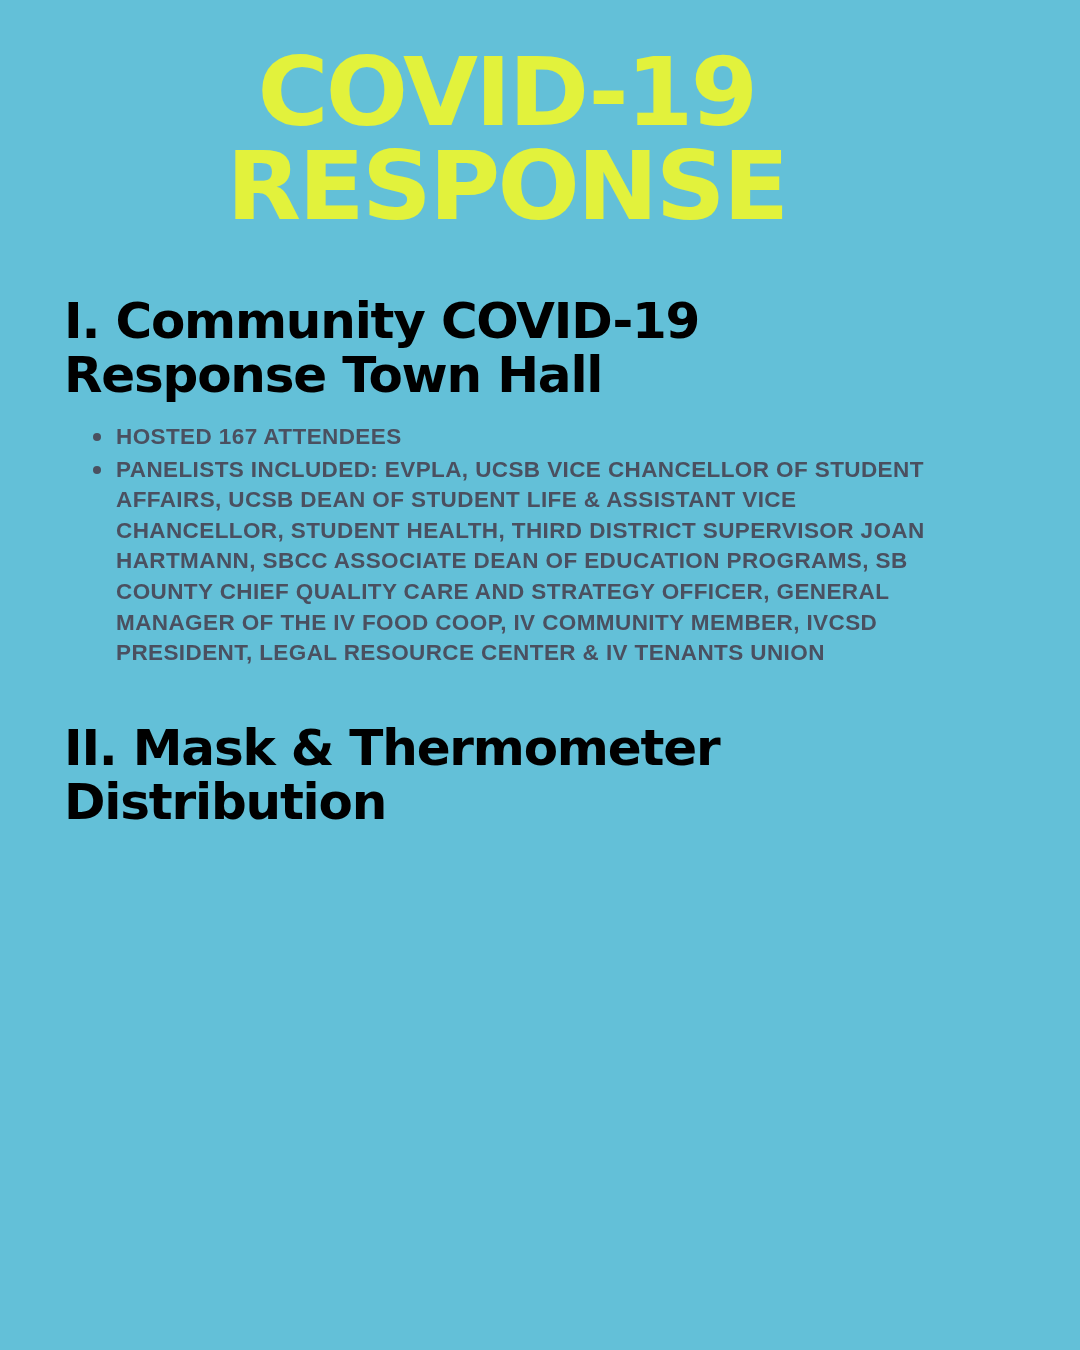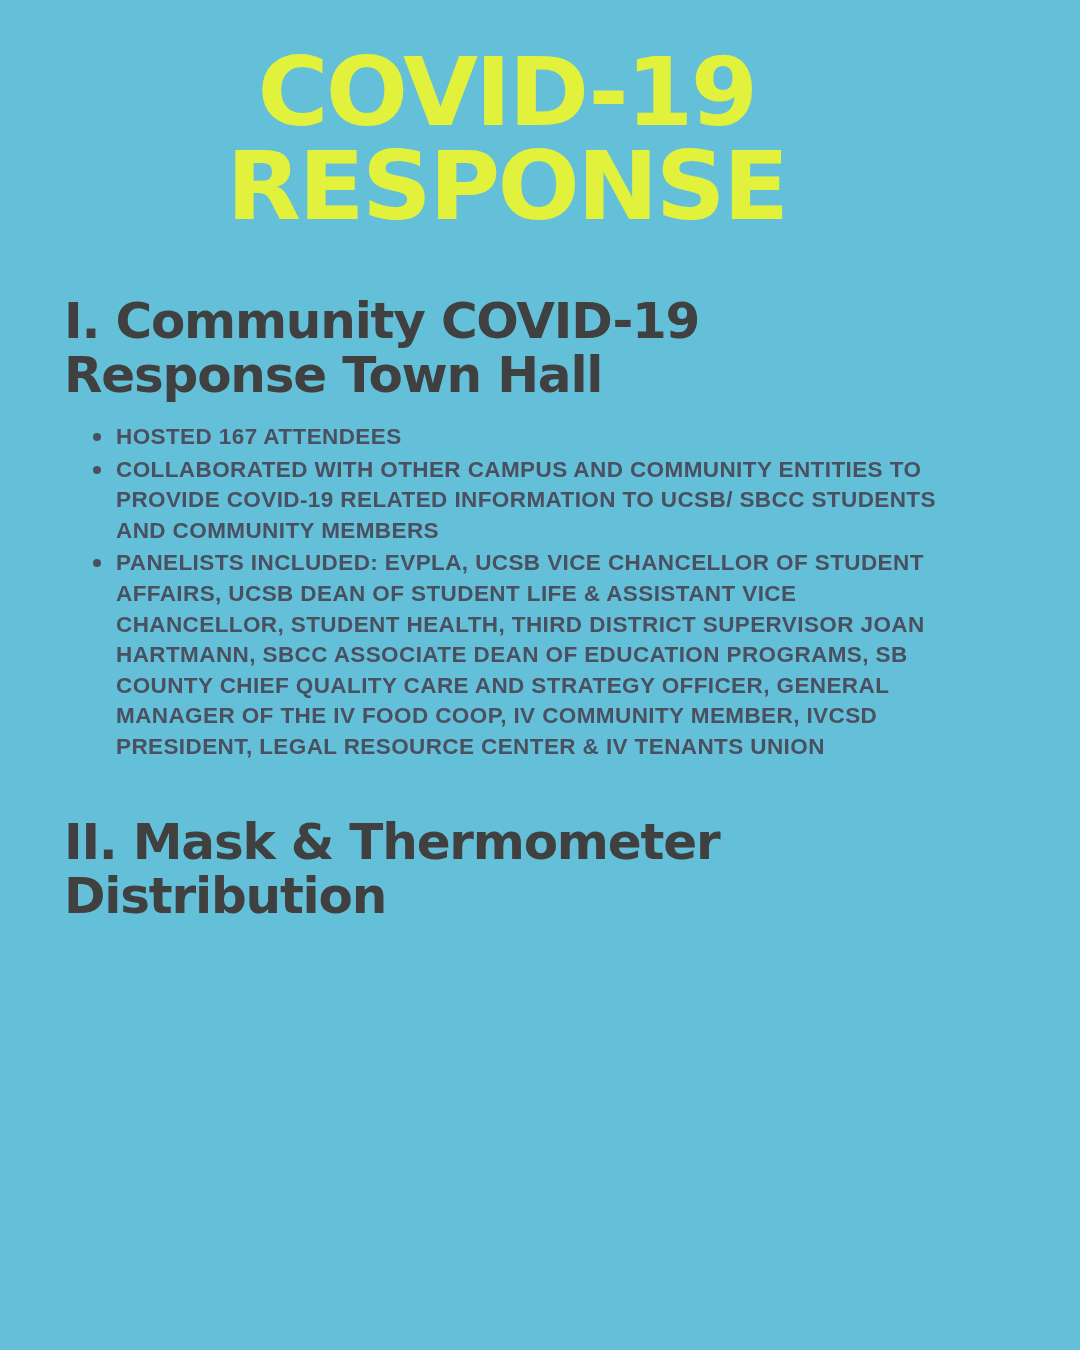--- a/index.html
+++ b/index.html
@@ -33,21 +33,21 @@
   }
   .section {
     margin: 0 0 12px 0;
   }
   .section-title {
     font-family: "DejaVu Sans", sans-serif;
     font-weight: 700;
     font-size: 50px;
     line-height: 1.08;
     letter-spacing: -1.2px;
-    color: #404040;
+    color: #000000;
     margin: 0 0 20px 8px;
     max-width: 760px;
   }
   .section-2 .section-title {
     margin-bottom: 42px;
   }
   ul.bullets {
     list-style: none;
     margin: 0;
     padding: 0 0 0 32px;
@@ -83,21 +83,20 @@
 <body>
 
 <div class="page">
 
   <h1 class="main-title">COVID-19 RESPONSE</h1>
 
   <div class="section section-1">
     <h2 class="section-title">I. Community COVID-19 Response Town Hall</h2>
     <ul class="bullets">
       <li>HOSTED 167 ATTENDEES</li>
-      <li>COLLABORATED WITH OTHER CAMPUS AND COMMUNITY ENTITIES TO PROVIDE COVID-19 RELATED INFORMATION TO UCSB/ SBCC STUDENTS AND COMMUNITY MEMBERS</li>
       <li>PANELISTS INCLUDED: EVPLA, UCSB VICE CHANCELLOR OF STUDENT AFFAIRS, UCSB DEAN OF STUDENT LIFE &amp; ASSISTANT VICE CHANCELLOR, STUDENT HEALTH, THIRD DISTRICT SUPERVISOR JOAN HARTMANN, SBCC ASSOCIATE DEAN OF EDUCATION PROGRAMS, SB COUNTY CHIEF QUALITY CARE AND STRATEGY OFFICER, GENERAL MANAGER OF THE IV FOOD COOP, IV COMMUNITY MEMBER, IVCSD PRESIDENT, LEGAL RESOURCE CENTER &amp; IV TENANTS UNION</li>
     </ul>
   </div>
 
   <div class="gap"></div>
 
   <div class="section section-2">
     <h2 class="section-title">II. Mask &amp; Thermometer Distribution</h2>
     <ul class="bullets">
     </ul>

